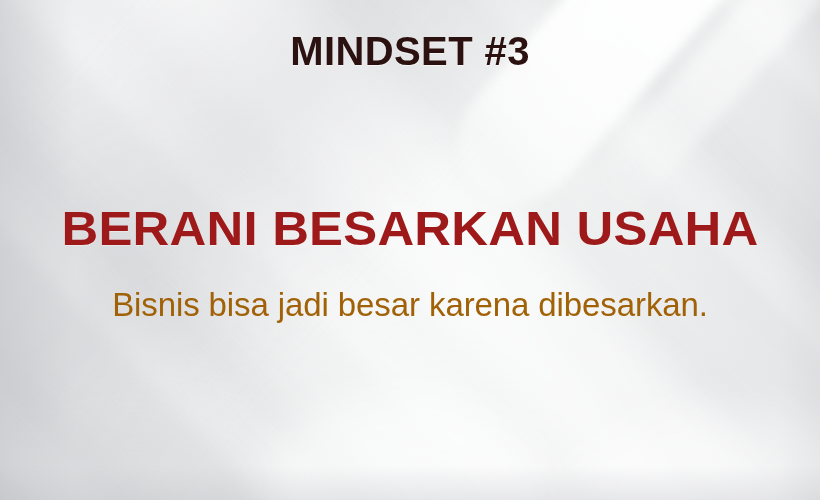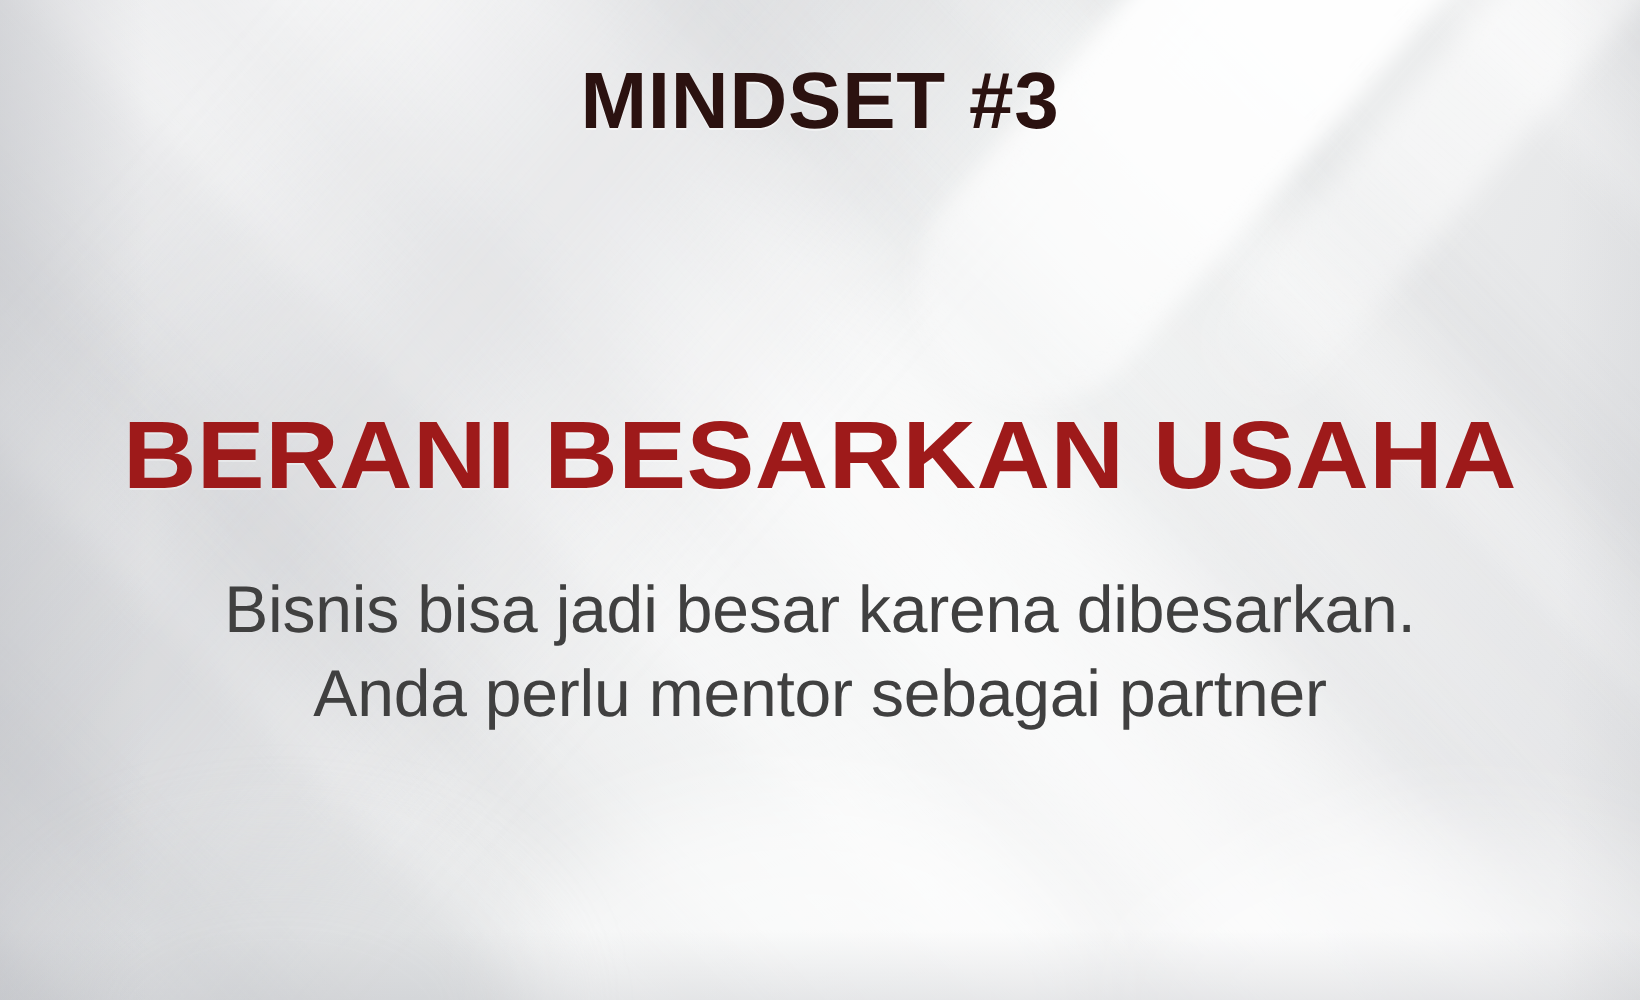--- a/index.html
+++ b/index.html
@@ -186,21 +186,21 @@
   }
 
   .body-copy {
     position: absolute;
     top: 284px;
     left: 50px;
     right: 50px;
     text-align: center;
     font-size: 33px;
     font-weight: 400;
-    color: #404040;
+    color: #a16207;
     line-height: 42px;
     letter-spacing: -0.1px;
   }
 
   .body-line {
     display: block;
     white-space: nowrap;
   }
 </style>
 </head>
@@ -220,17 +220,16 @@
   <div class="bg-vignette"></div>
 
   <div class="content">
 
     <div class="eyebrow-title">MINDSET #3</div>
 
     <div class="headline">BERANI BESARKAN USAHA</div>
 
     <div class="body-copy">
       <span class="body-line">Bisnis bisa jadi besar karena dibesarkan.</span>
-      <span class="body-line">Anda perlu mentor sebagai partner</span>
     </div>
 
   </div>
 </div>
 
 </body></html>

